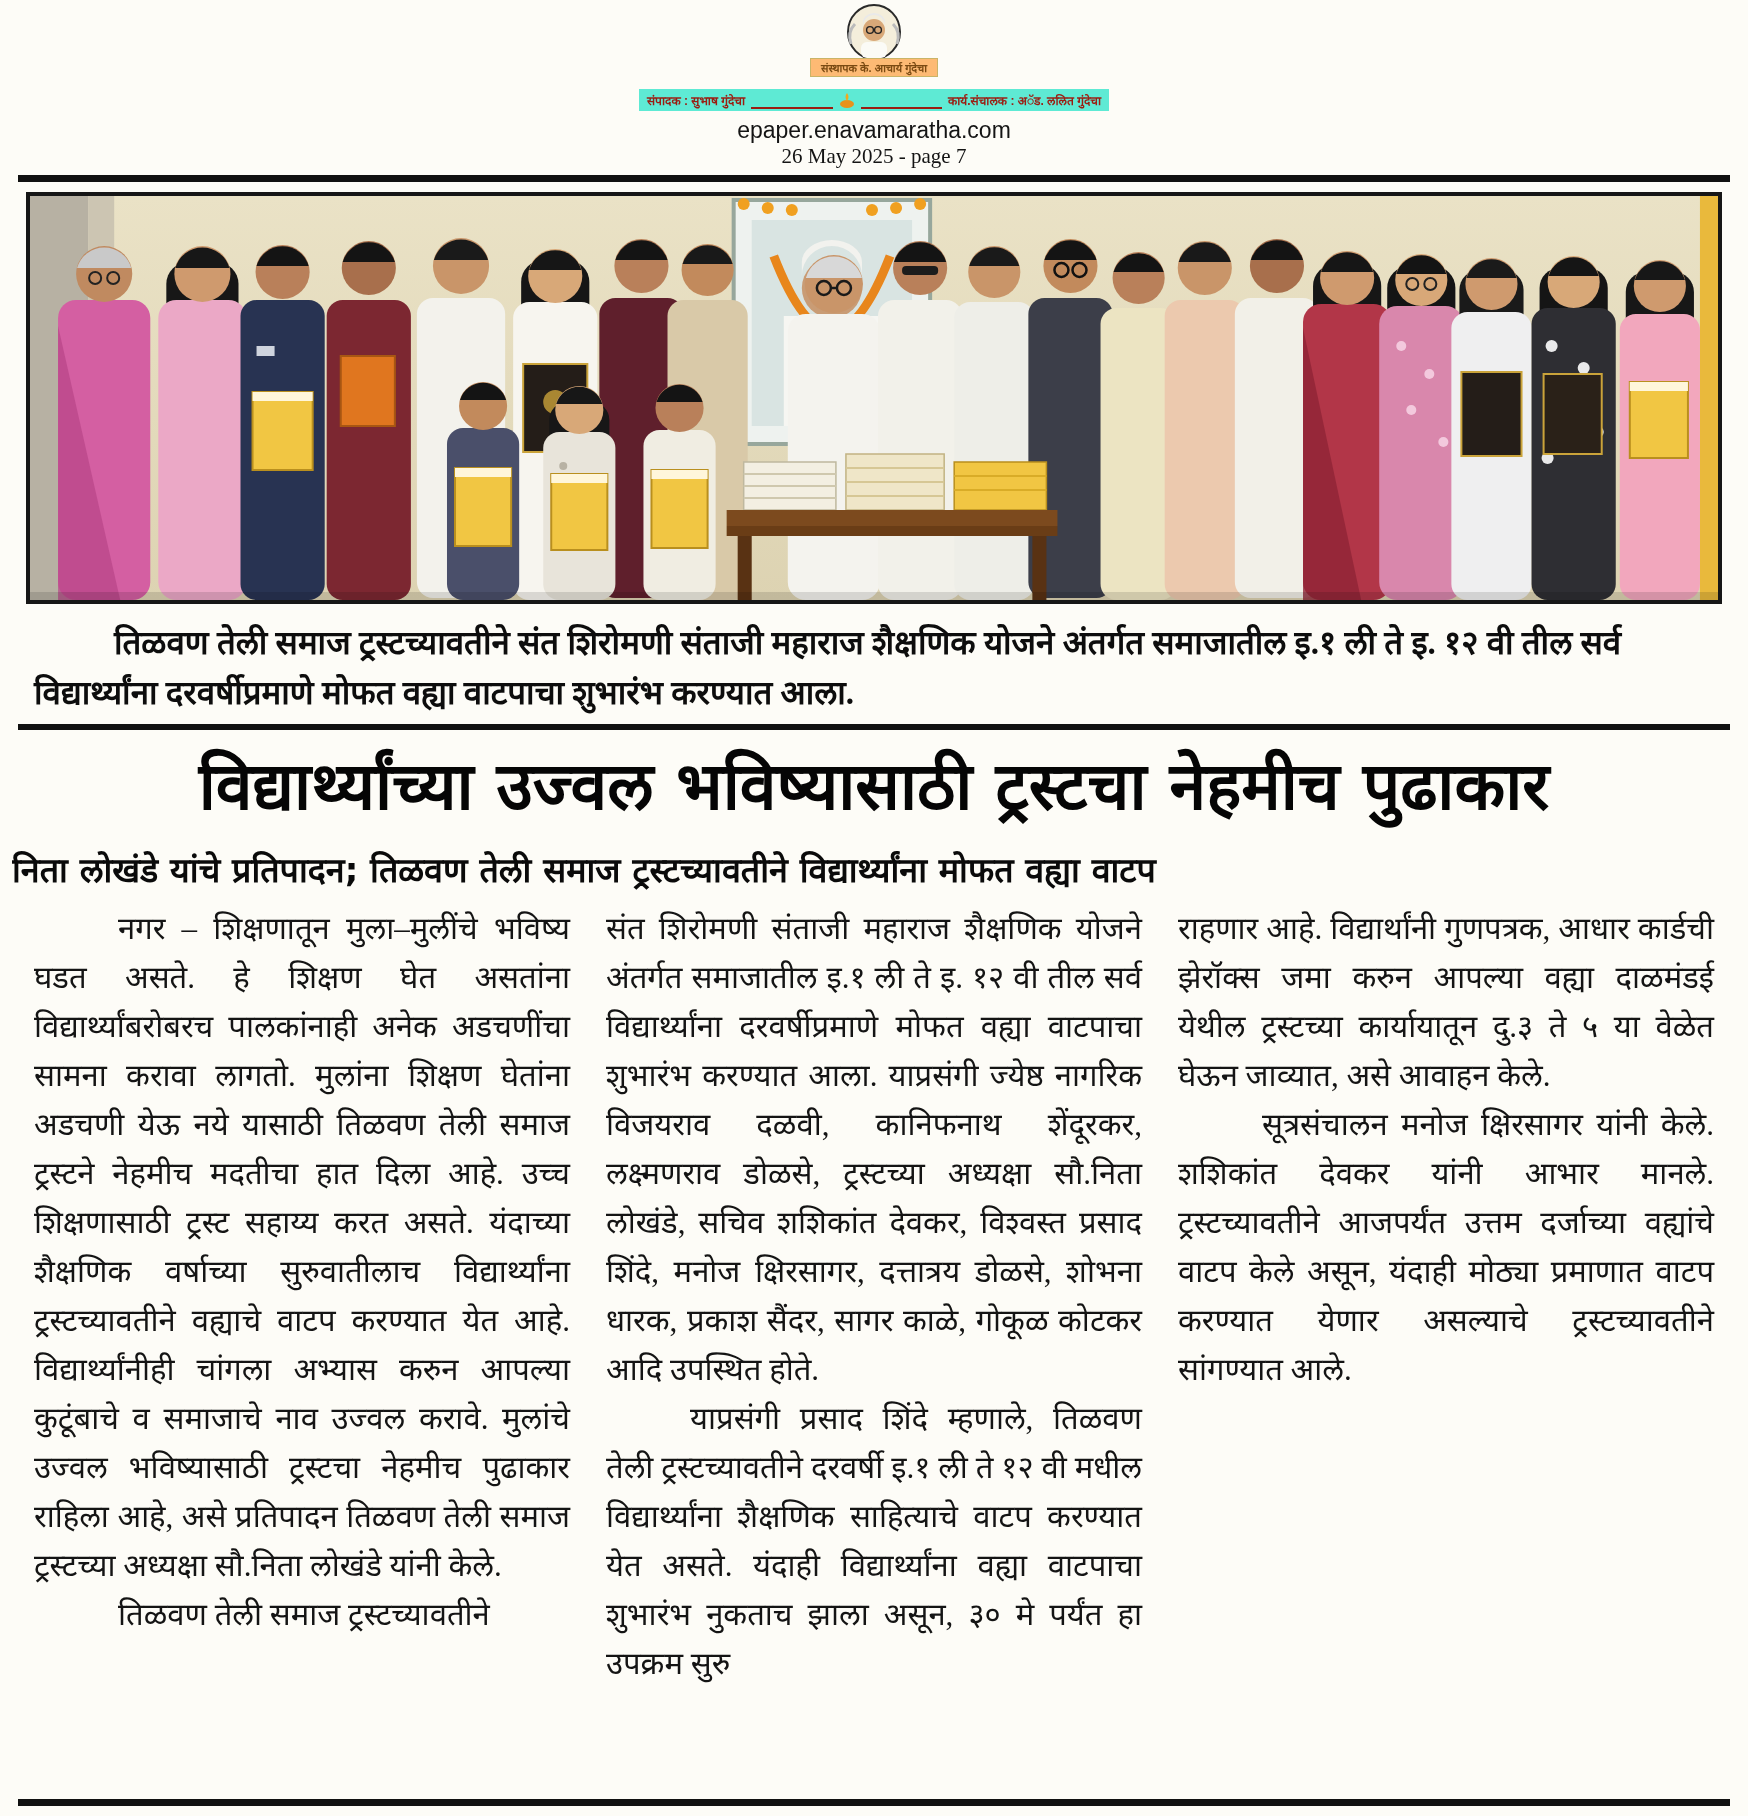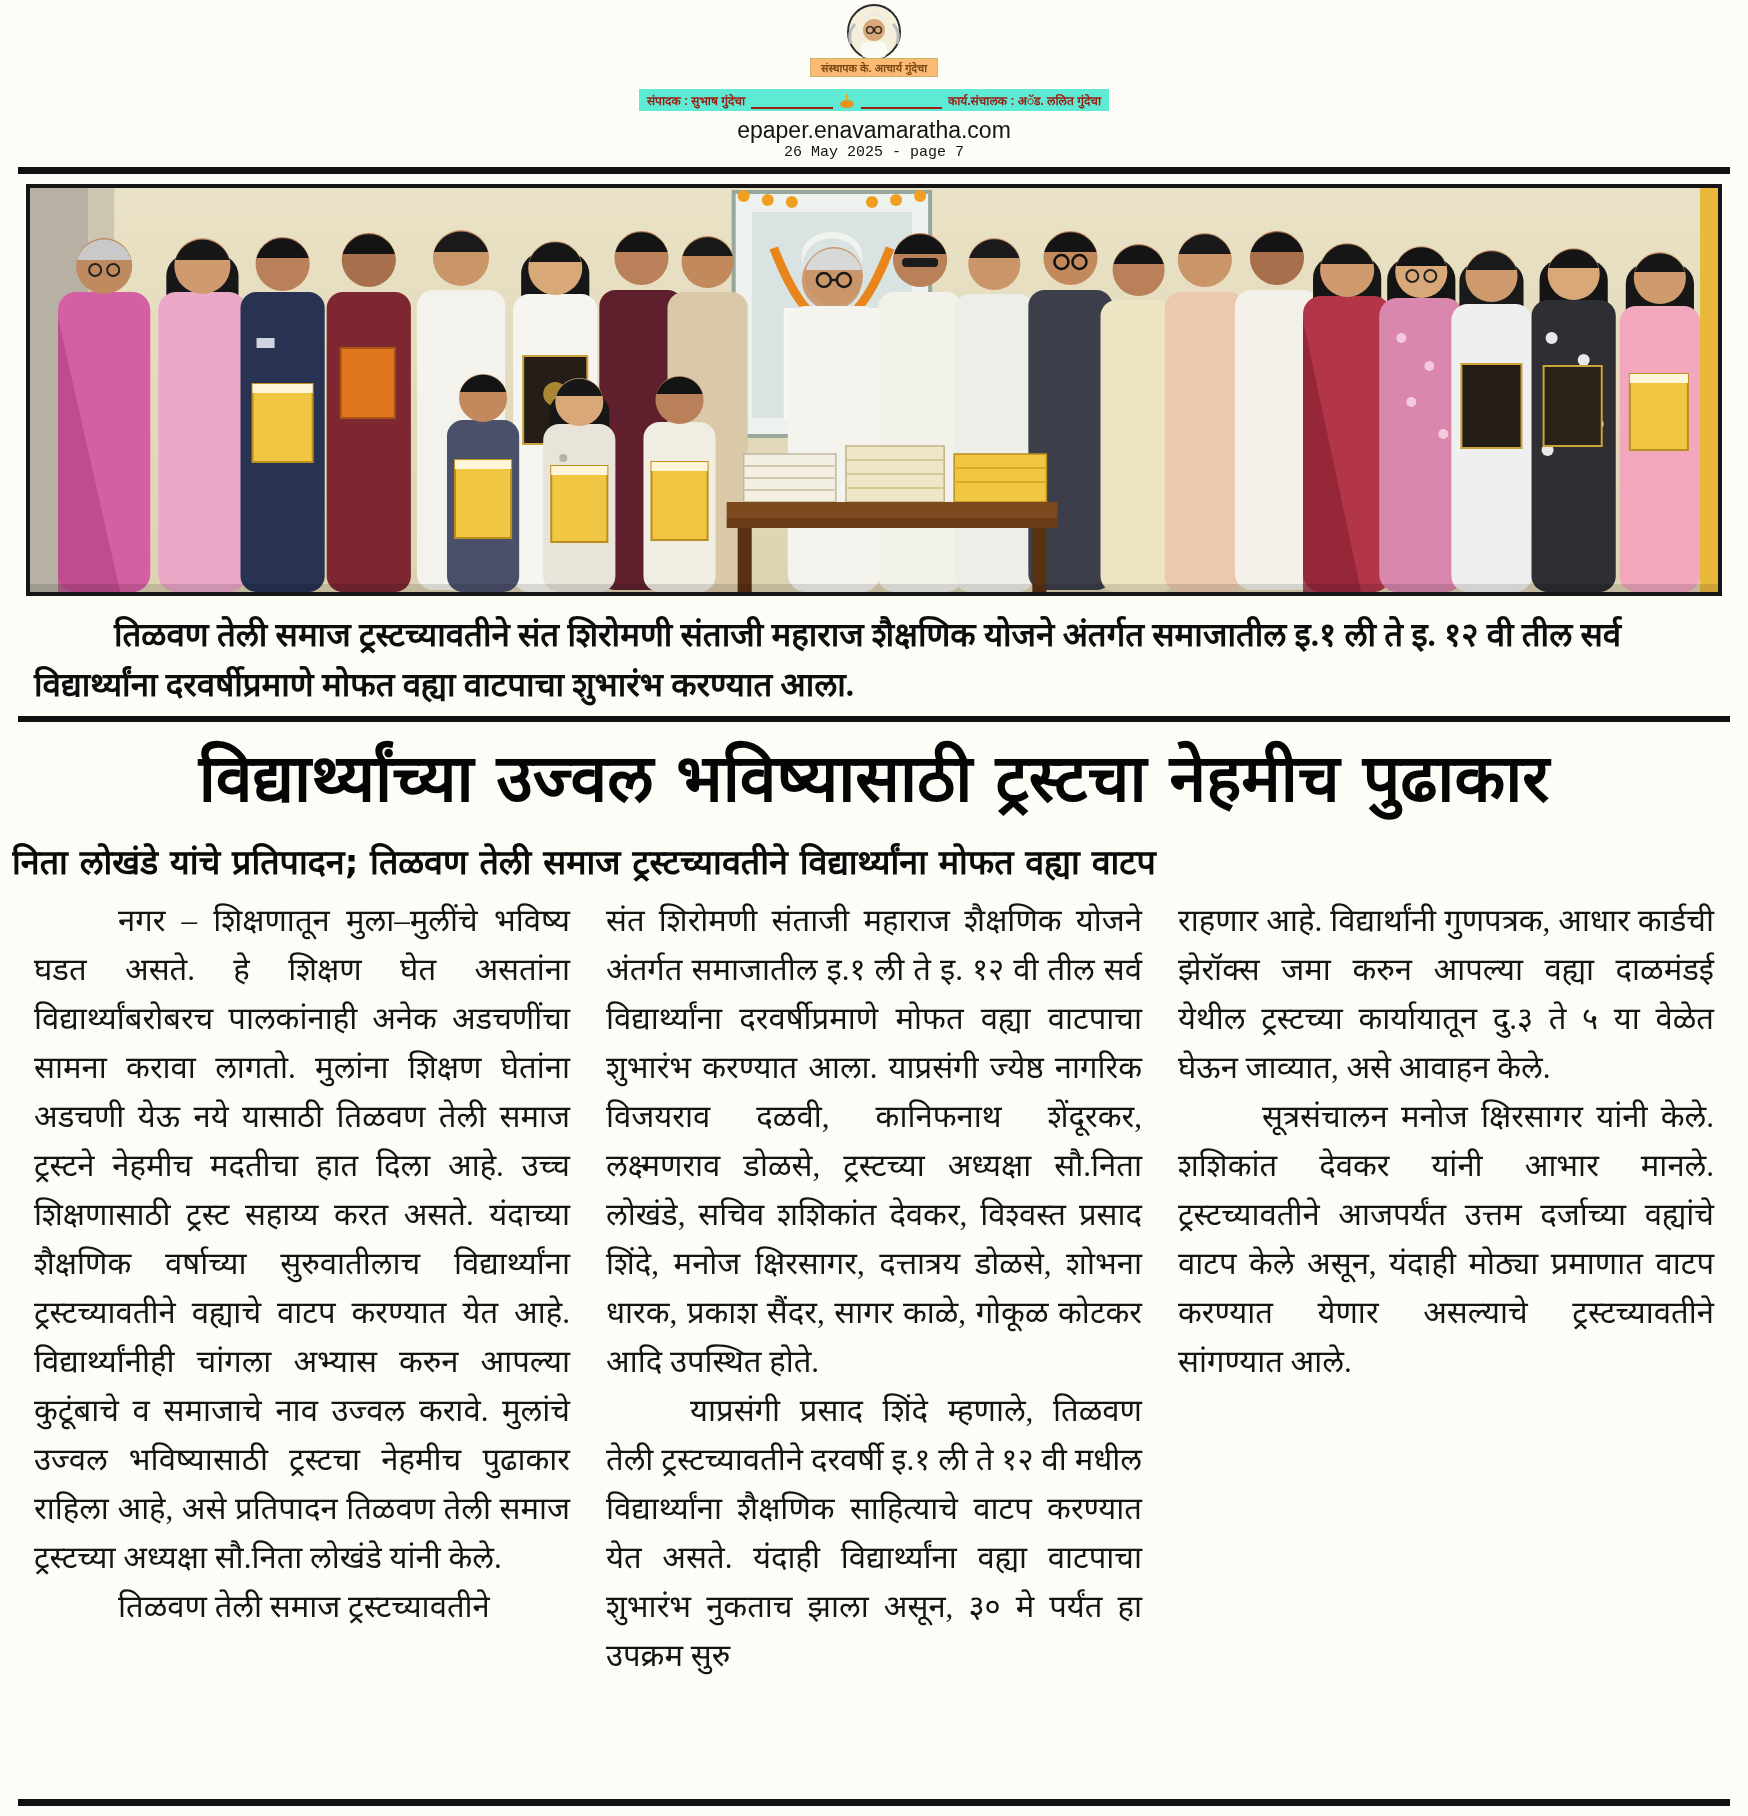--- a/index.html
+++ b/index.html
@@ -30,22 +30,22 @@
     display:flex;align-items:flex-end;gap:6px;
     padding:2px 8px;box-sizing:border-box;
   }
   .strip .txt{
     font-size:12px;font-weight:700;color:#9b1d12;white-space:nowrap;
     font-family:"Liberation Sans","DejaVu Sans",sans-serif;
   }
   .strip .line{flex:1;height:2px;background:#9b1d12;}
   .website{font-size:23px;color:#141414;margin-top:6px;
     font-family:"Liberation Sans","DejaVu Sans",sans-serif;}
-  .dateline{font-size:15px;color:#141414;
-    font-family:Liberation Mono, monospace;}
+  .dateline{font-size:21px;color:#141414;
+    font-family:Liberation Serif, serif;}
 
   
   .rule{height:7px;background:#111;margin:6px 18px 0;}
   .rule.thin{height:6px;}
   .bottom-rule{position:absolute;left:18px;right:18px;bottom:10px;height:7px;background:#111;}
 
   
   .photo-frame{
     margin:10px 26px 0;height:404px;border:4px solid #161616;
     background:#e5dcc0;

